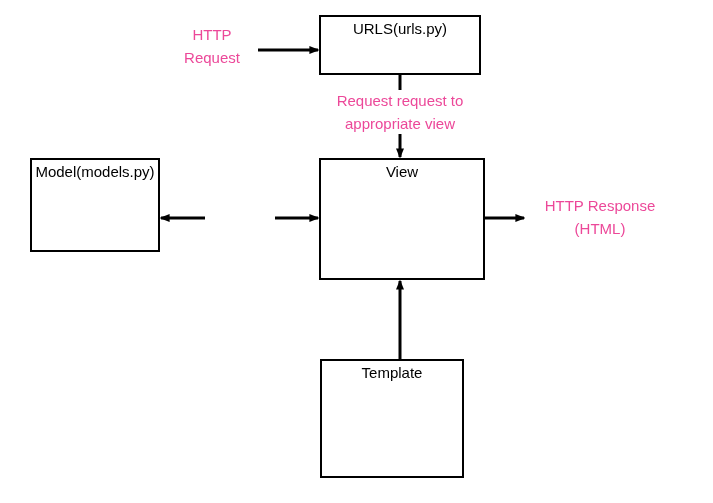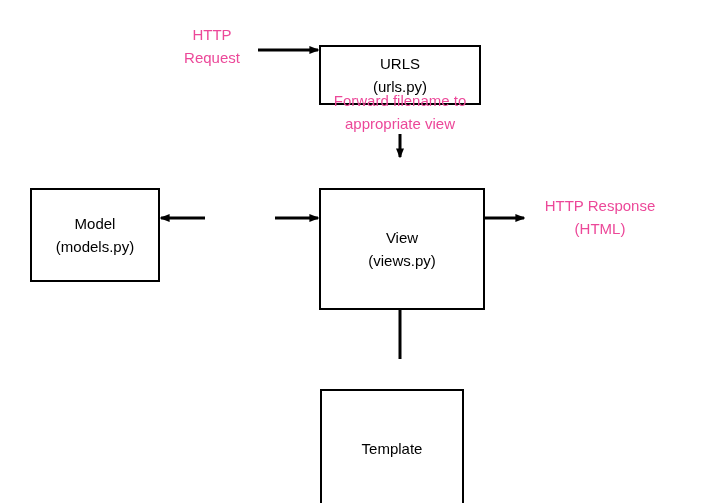--- a/index.html
+++ b/index.html
@@ -16,25 +16,24 @@
     font-family: "Liberation Sans", sans-serif;
     color: #000000;
     overflow: hidden;
   }
   .node-box {
     position: absolute;
     box-sizing: border-box;
     border: 2px solid #000000;
     background: #ffffff;
     display: flex;
-    flex-direction: column;
-    align-items: center;
+    flex-direction: row;
+    align-items: flex-start;
     justify-content: center;
     z-index: 2;
-    margin-top: 30px;
   }
   .node-line {
     font-size: 15px;
     line-height: 23px;
     text-align: center;
     white-space: nowrap;
     color: #000000;
   }
   .free-label {
     position: absolute;
@@ -109,34 +108,33 @@
     <span class="node-line">(urls.py)</span>
   </div>
 
   <div class="node-box" style="left:30px; top:158px; width:130px; height:94px;">
     <span class="node-line">Model</span>
     <span class="node-line">(models.py)</span>
   </div>
 
   <div class="node-box" style="left:319px; top:158px; width:166px; height:122px;">
     <span class="node-line">View</span>
-    <span class="node-line">(views.py)</span>
   </div>
 
   <div class="node-box" style="left:320px; top:359px; width:144px; height:119px;">
     <span class="node-line">Template</span>
   </div>
 
   <div class="free-label" style="left:212px; top:23px;">
     <span class="free-line">HTTP</span>
     <span class="free-line">Request</span>
   </div>
 
   <div class="free-label" style="left:400px; top:89px;">
-    <span class="free-line">Forward filename to</span>
+    <span class="free-line">Request request to</span>
     <span class="free-line">appropriate view</span>
   </div>
 
 
   <div class="free-label" style="left:600px; top:194px;">
     <span class="free-line">HTTP Response</span>
     <span class="free-line">(HTML)</span>
   </div>
 
 </div>

